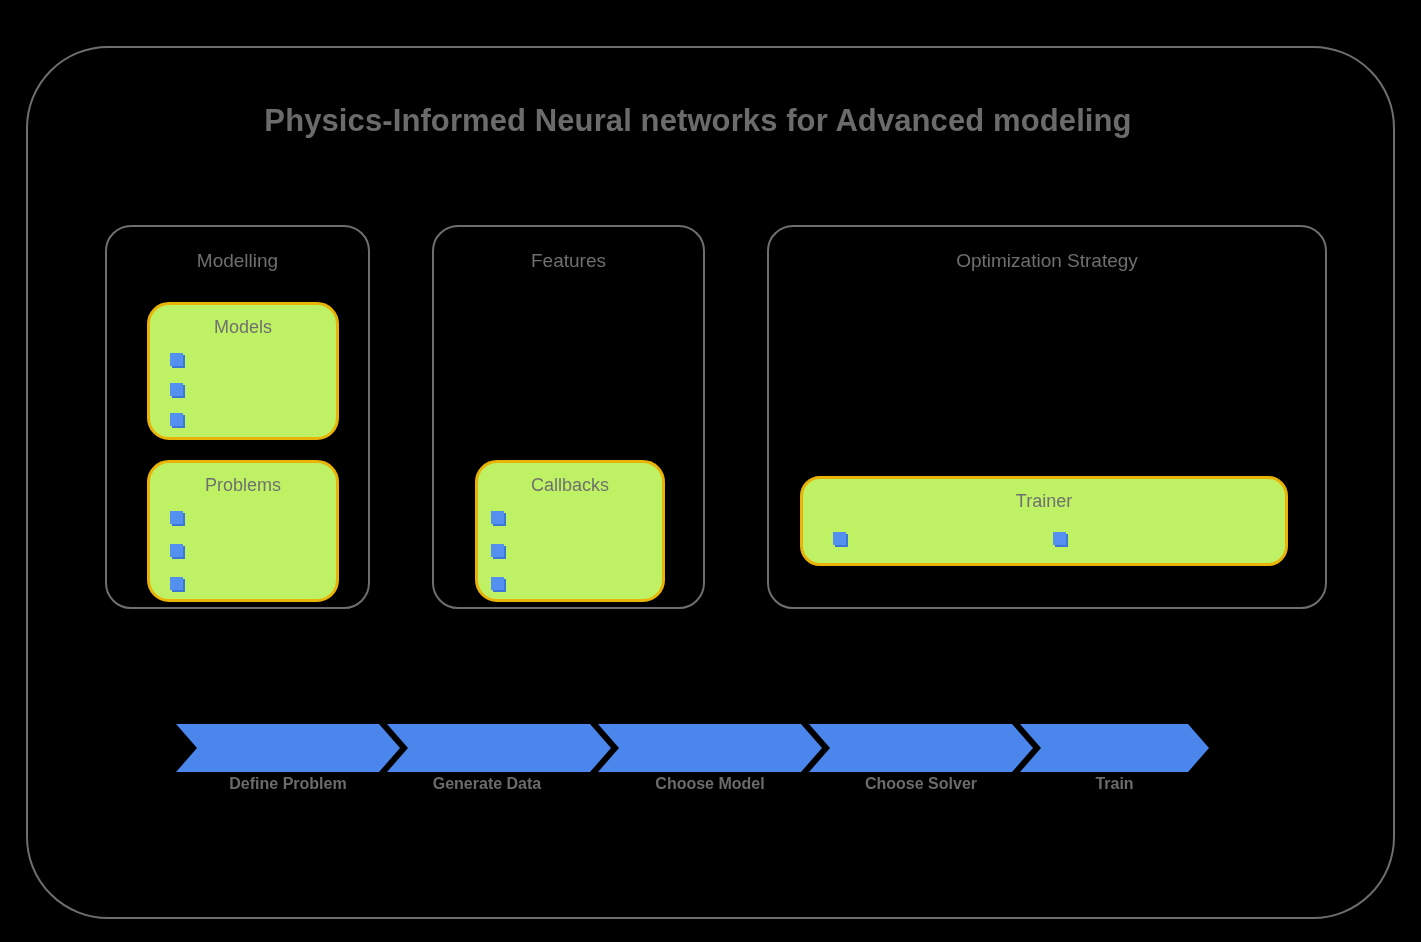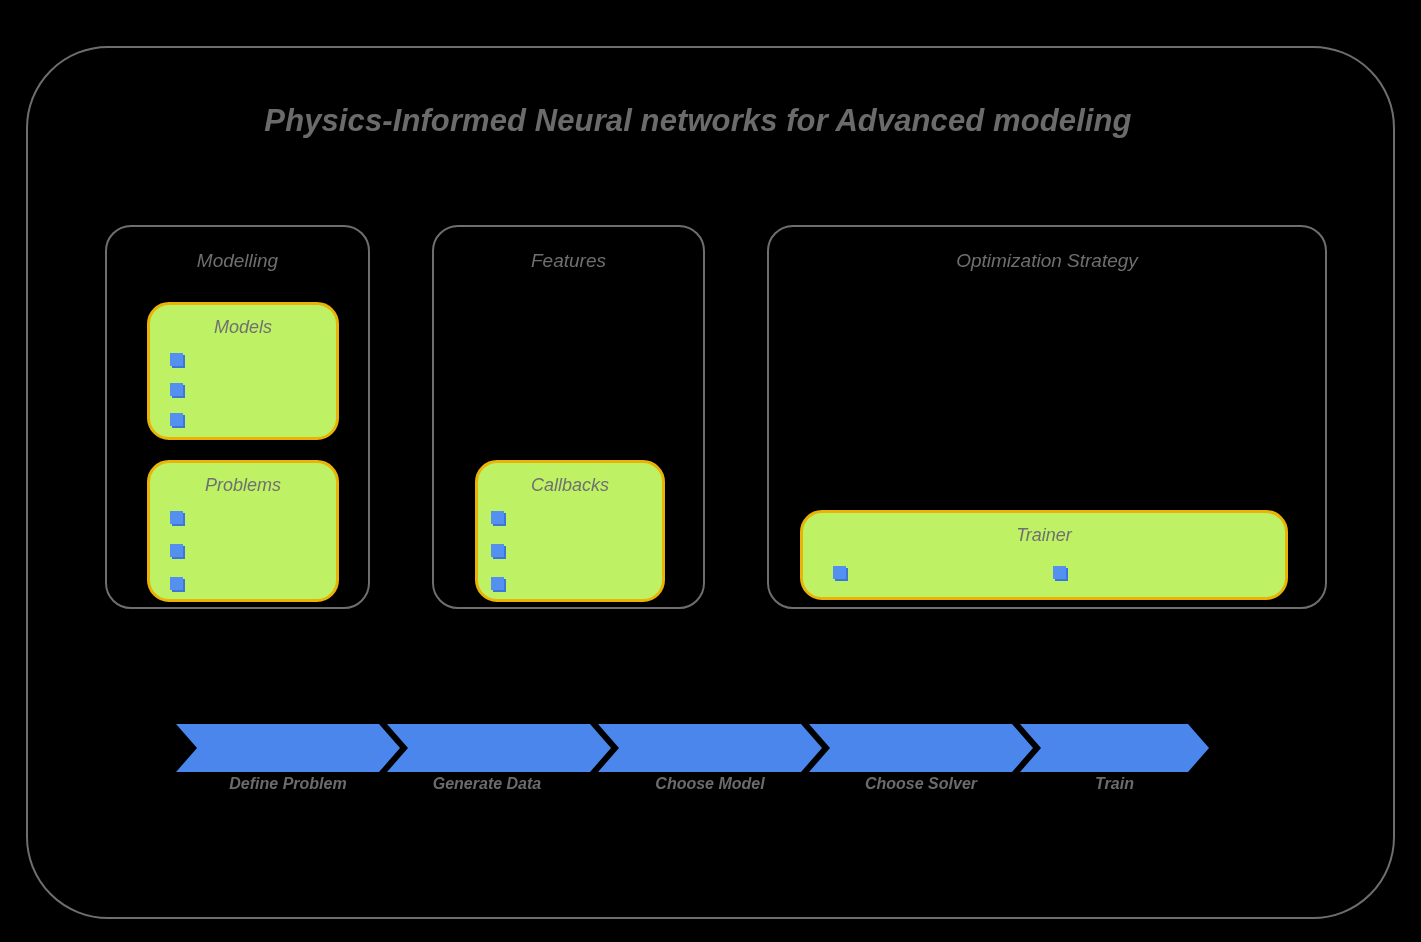--- a/index.html
+++ b/index.html
@@ -19,21 +19,20 @@
   
   .outer-frame {
     position: absolute;
     left: 26px;
     top: 46px;
     width: 1369px;
     height: 873px;
     border: 2px solid #6e6e6e;
     border-radius: 82px;
     background: #000000;
-    font-style: italic;
   }
 
   
   .main-title {
     position: absolute;
     left: 0;
     top: 55px;
     width: 1340px;
     text-align: center;
     font-size: 31px;
@@ -158,21 +157,21 @@
     <div class="cube" style="left:15px; top:50px;"></div>
     <div class="cube" style="left:15px; top:83px;"></div>
     <div class="cube" style="left:15px; top:116px;"></div>
   </div>
 
   <div class="section-panel optimization" style="left:739px; top:177px;">
     <div class="section-title">Optimization Strategy</div>
   </div>
 
 
-  <div class="sub-box trainer" style="left:772px; top:462px;">
+  <div class="sub-box trainer" style="left:772px; top:428px;border-radius:20px;">
     <div class="sub-title">Trainer</div>
     <div class="cube" style="left:32px; top:55px;"></div>
     <div class="cube" style="left:252px; top:55px;"></div>
   </div>
 
   <svg class="flow" width="1369" height="873">
 
     <polygon points="148,676 351,676 372,700 351,724 148,724 169,700" fill="#4a86ec"></polygon>
 
     <polygon points="359,676 562,676 583,700 562,724 359,724 380,700" fill="#4a86ec"></polygon>

